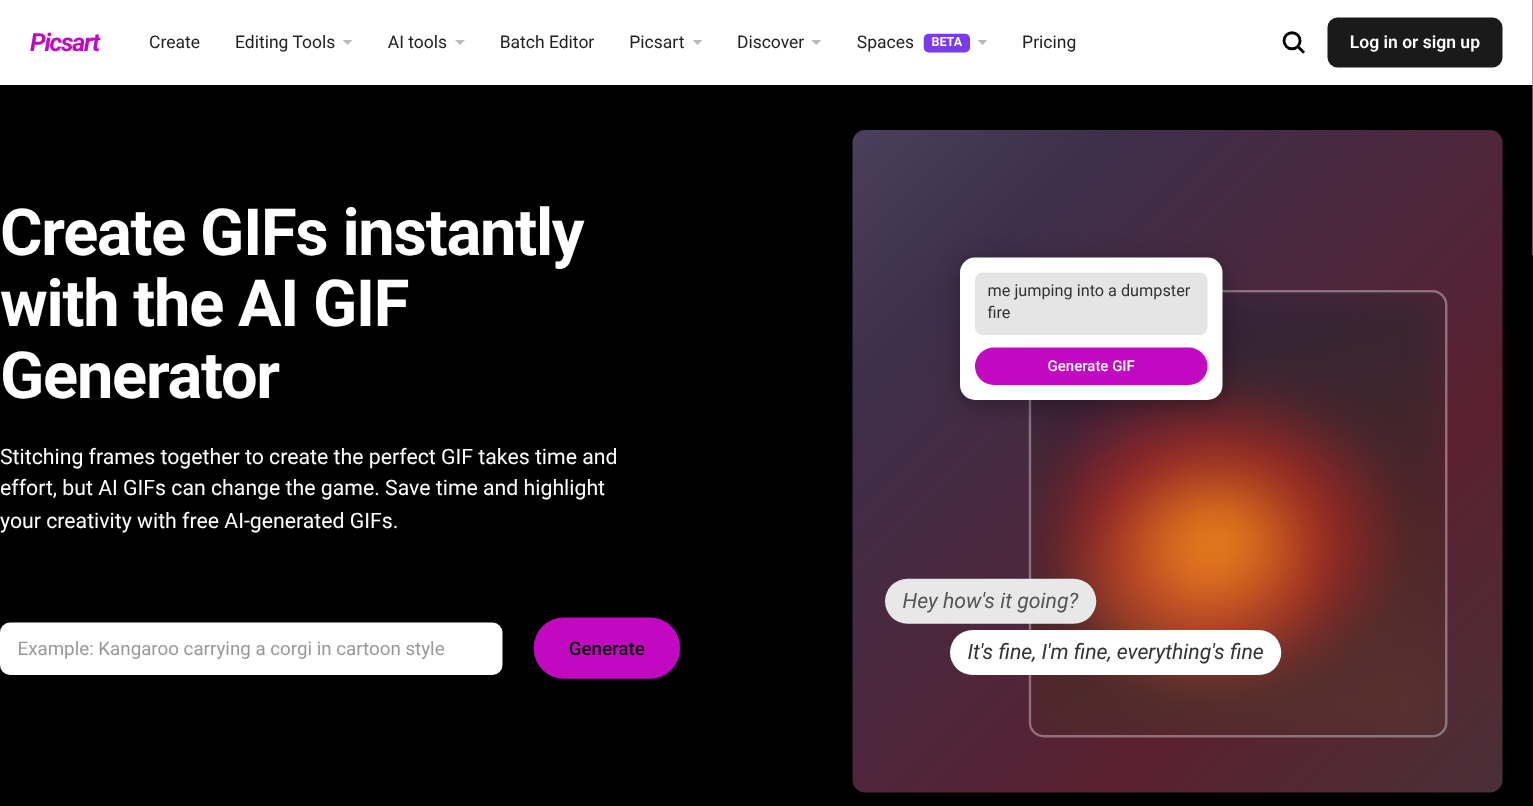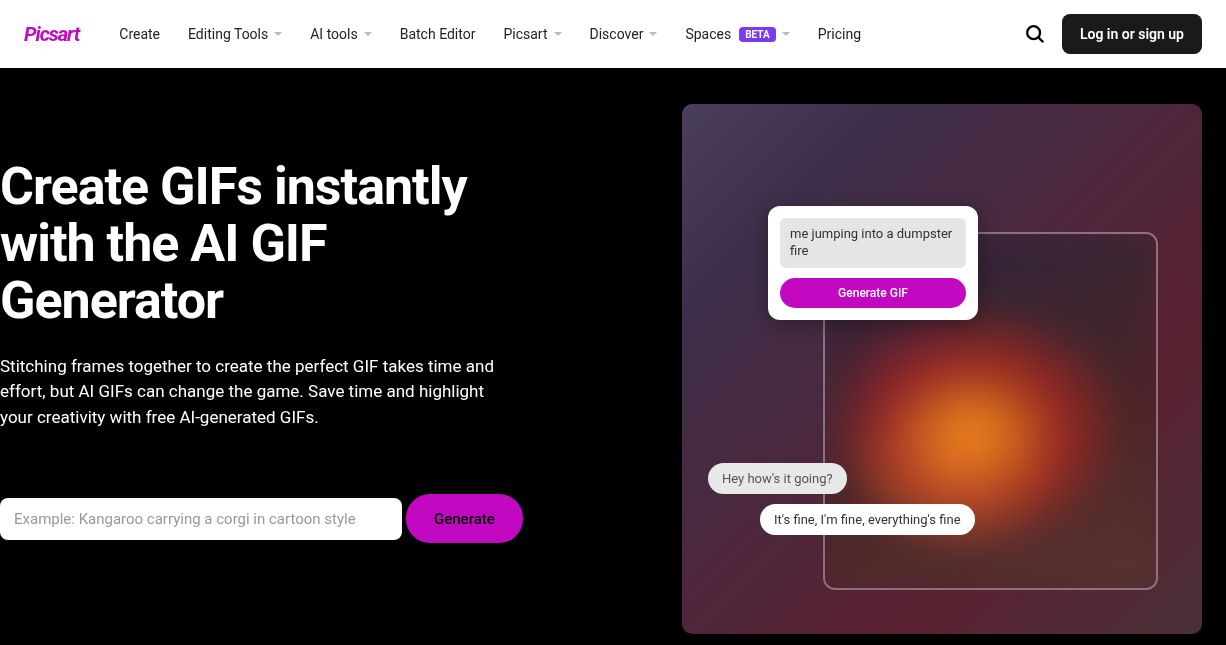--- a/index.html
+++ b/index.html
@@ -104,21 +104,21 @@
     }
     .hero-subtitle {
       color: #fff;
       font-size: 17px;
       line-height: 1.5;
       margin-bottom: 64px;
       max-width: 510px;
     }
     .prompt-row {
       display: flex;
-      gap: 4px;
+      gap: 25px;
       align-items: center;
     }
     .prompt-input {
       flex: 0 0 402px;
       height: 42px;
       border-radius: 8px;
       border: none;
       padding: 0 14px;
       font-size: 15px;
       background: #fff;
@@ -196,21 +196,22 @@
       font-weight: 500;
       border: none;
       cursor: pointer;
       text-align: center;
     }
     .chat-bubble {
       position: absolute;
       background: #e8e8e8;
       padding: 8px 14px;
       border-radius: 18px;
-      font-size: 13px;
+      font-size: 17px;
+      font-style: italic;
       color: #555;
     }
     .bubble1 {
       top: 359px;
       left: 26px;
     }
     .bubble2 {
       top: 400px;
       left: 78px;
       background: #fff;

